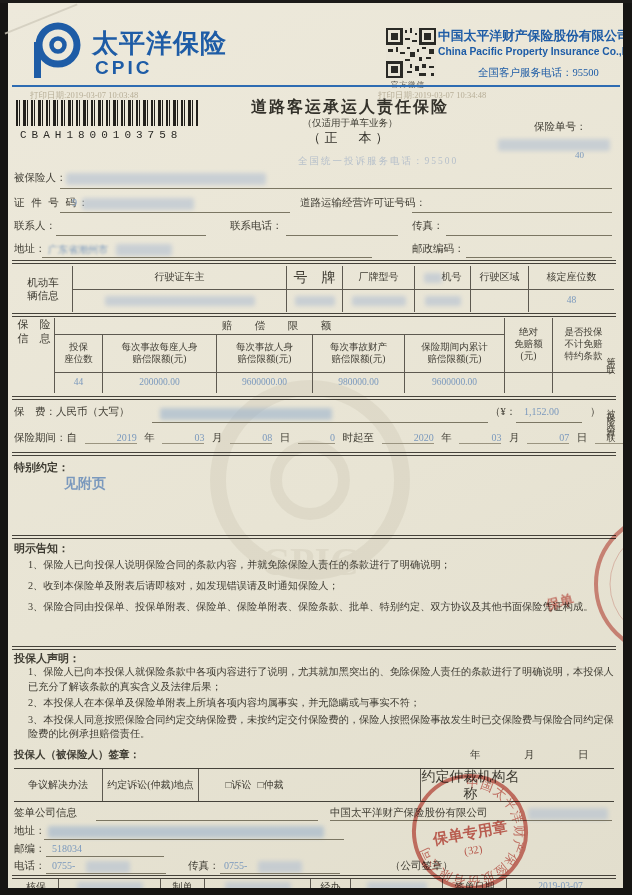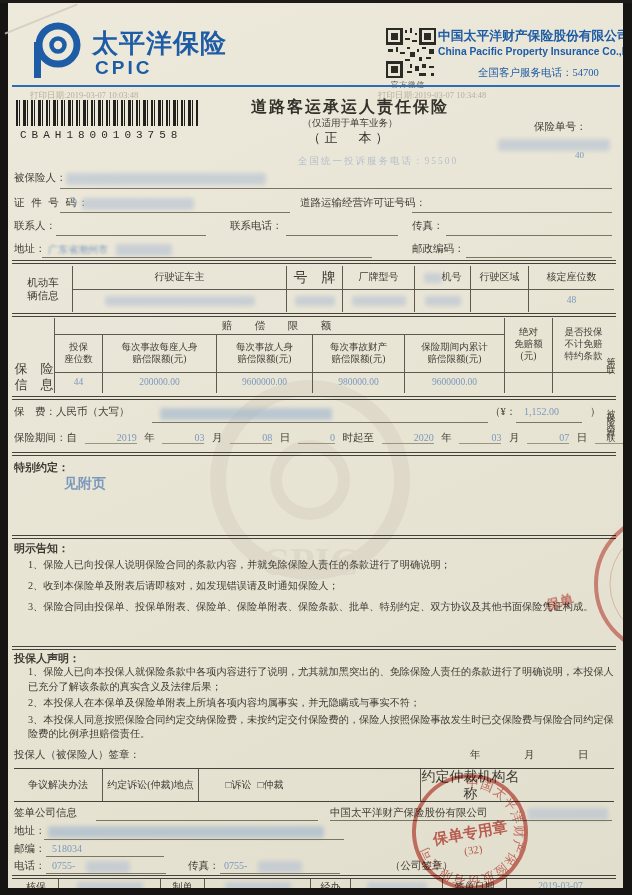--- a/index.html
+++ b/index.html
@@ -90,21 +90,21 @@
     <g fill="#2a2a26">
         <rect x="2" y="2" width="3" height="3"></rect>
         <rect x="16" y="2" width="3" height="3"></rect>
         <rect x="2" y="16" width="3" height="3"></rect>
       </g>
   </svg>
   <div class="abs" style="left:391px;top:80px;font-size:7.5px;color:#5a564c;letter-spacing:1px;">官方微信</div>
 
   <div class="abs blue b" style="left:438px;top:28px;font-size:12.8px;white-space:nowrap;">中国太平洋财产保险股份有限公司</div>
   <div class="abs blue b" style="left:438px;top:46px;font-size:10.3px;white-space:nowrap;font-family:'Liberation Sans',sans-serif;">China Pacific Property Insurance Co.,Ltd.</div>
-  <div class="abs blue" style="left:478px;top:66px;font-size:10.5px;white-space:nowrap;">全国客户服务电话：54700</div>
+  <div class="abs blue" style="left:478px;top:66px;font-size:10.5px;white-space:nowrap;">全国客户服务电话：95500</div>
 
   <div class="abs" style="left:12px;top:85px;width:608px;height:2px;background:#2e6cb2;"></div>
 
   <div class="abs faint" style="left:30px;top:90px;font-size:8.5px;">打印日期:2019-03-07 10:03:48</div>
   <div class="abs faint" style="left:378px;top:90px;font-size:8.5px;">打印日期:2019-03-07 10:34:48</div>
 
   <div class="bar" style="left:16px;top:100px;width:182px;height:26px;"></div>
   <div class="abs" style="left:20px;top:129px;font-size:11px;letter-spacing:5px;color:#2b2a26;font-family:'Liberation Mono',monospace;">CBAH1800103758</div>
 
   <div class="abs b" style="left:220px;top:97px;width:260px;text-align:center;font-size:16px;letter-spacing:2px;color:#33312a;">道路客运承运人责任保险</div>
@@ -182,21 +182,21 @@
       </div>
     <div class="c"></div>
     <div class="c bval">
         <span>48</span>
       </div>
   </div>
 
   <div class="rule" style="left:12px;top:313px;width:604px;"></div>
 
   <div class="abs grid" style="left:14px;top:318px;width:600px;height:75px;grid-template-columns:40px 48px 114px 96px 92px 100px 48px 62px;grid-template-rows:17px 38px 20px;">
-    <div class="c nb" style="grid-row:1/4;grid-column:1;font-size:13px;justify-content:flex-end;">
+    <div class="c nb" style="grid-row:1/4;grid-column:1;font-size:11px;justify-content:flex-start;">
       <span>保　险</span>
       <span>信　息</span>
     </div>
     <div class="c hb" style="grid-column:7;grid-row:1/3;">
       <span>绝对</span>
         <span>免赔额</span>
         <span>(元)</span>
     </div>
     <div class="c hb" style="grid-column:2/7;font-size:10.5px;letter-spacing:6px;">
         <span>赔　偿　限　额</span>
@@ -291,21 +291,21 @@
 
   <div class="rule" style="left:12px;top:646px;width:604px;"></div>
 
   <div class="abs lbl b" style="left:14px;top:651px;font-size:11px;">投保人声明：</div>
   <div class="abs" style="left:28px;top:665px;width:586px;">
     <div class="itm2">1、保险人已向本投保人就保险条款中各项内容进行了说明，尤其就加黑突出的、免除保险人责任的条款进行了明确说明，本投保人已充分了解该条款的真实含义及法律后果；</div>
     <div class="itm2">2、本投保人在本保单及保险单附表上所填各项内容均属事实，并无隐瞒或与事实不符；</div>
     <div class="itm2">3、本投保人同意按照保险合同约定交纳保险费，未按约定交付保险费的，保险人按照保险事故发生时已交保险费与保险合同约定保险费的比例承担赔偿责任。</div>
   </div>
 
-  <div class="abs lbl" style="left:14px;top:748px;">投保人（被保险人）签章：</div>
+  <div class="abs lbl" style="left:14px;top:748px;font-weight:bold;">投保人（被保险人）签章：</div>
   <div class="abs lbl" style="left:470px;top:748px;">年</div>
   <div class="abs lbl" style="left:524px;top:748px;">月</div>
   <div class="abs lbl" style="left:578px;top:748px;">日</div>
 
   <div class="abs grid" style="left:14px;top:768px;width:600px;height:32px;grid-template-columns:88px 96px 112px 110px 100px 94px;grid-template-rows:32px;border-top:1.5px solid #45423a;border-bottom:1.5px solid #45423a;">
     <div class="c nb" style="font-size:10px;">
         <span>争议解决办法</span>
       </div>
     <div class="c" style="font-size:10px;">
         <span>约定诉讼(仲裁)地点</span>

